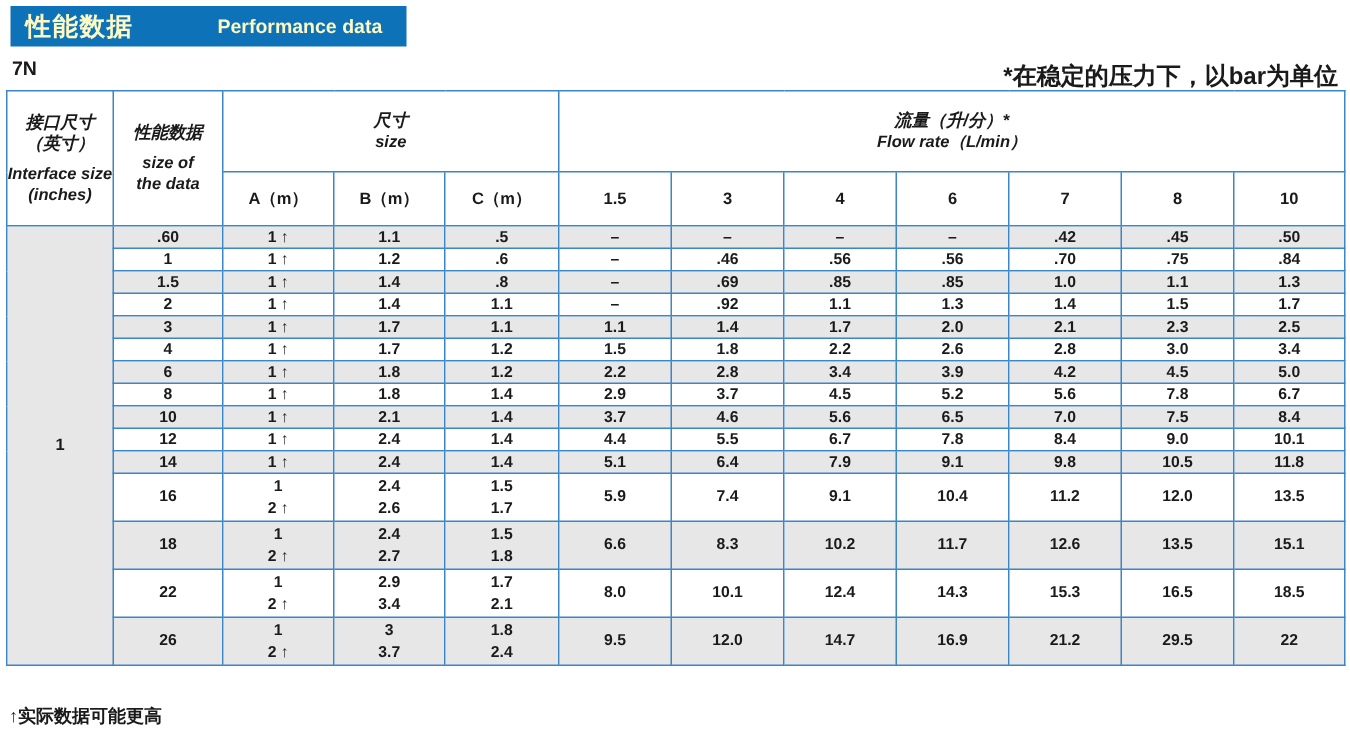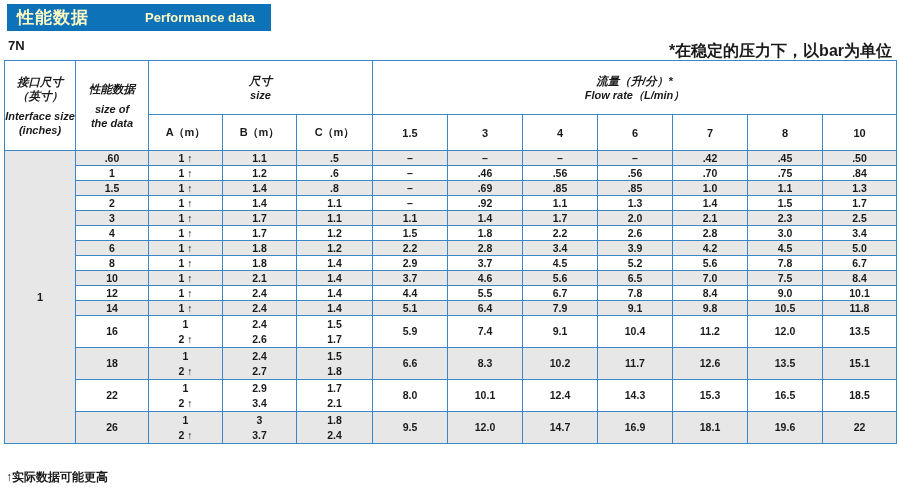--- a/index.html
+++ b/index.html
@@ -332,20 +332,20 @@
           <div>3.7</div>
         </td>
         <td>
           <div>1.8</div>
           <div>2.4</div>
         </td>
         <td>9.5</td>
         <td>12.0</td>
         <td>14.7</td>
         <td>16.9</td>
-        <td>18.1</td>
-        <td>19.6</td>
+        <td>21.2</td>
+        <td>29.5</td>
         <td>22</td>
       </tr>
     </tbody>
 </table>
 
 <div class="note-bottom">↑实际数据可能更高</div>
 
 </body></html>

